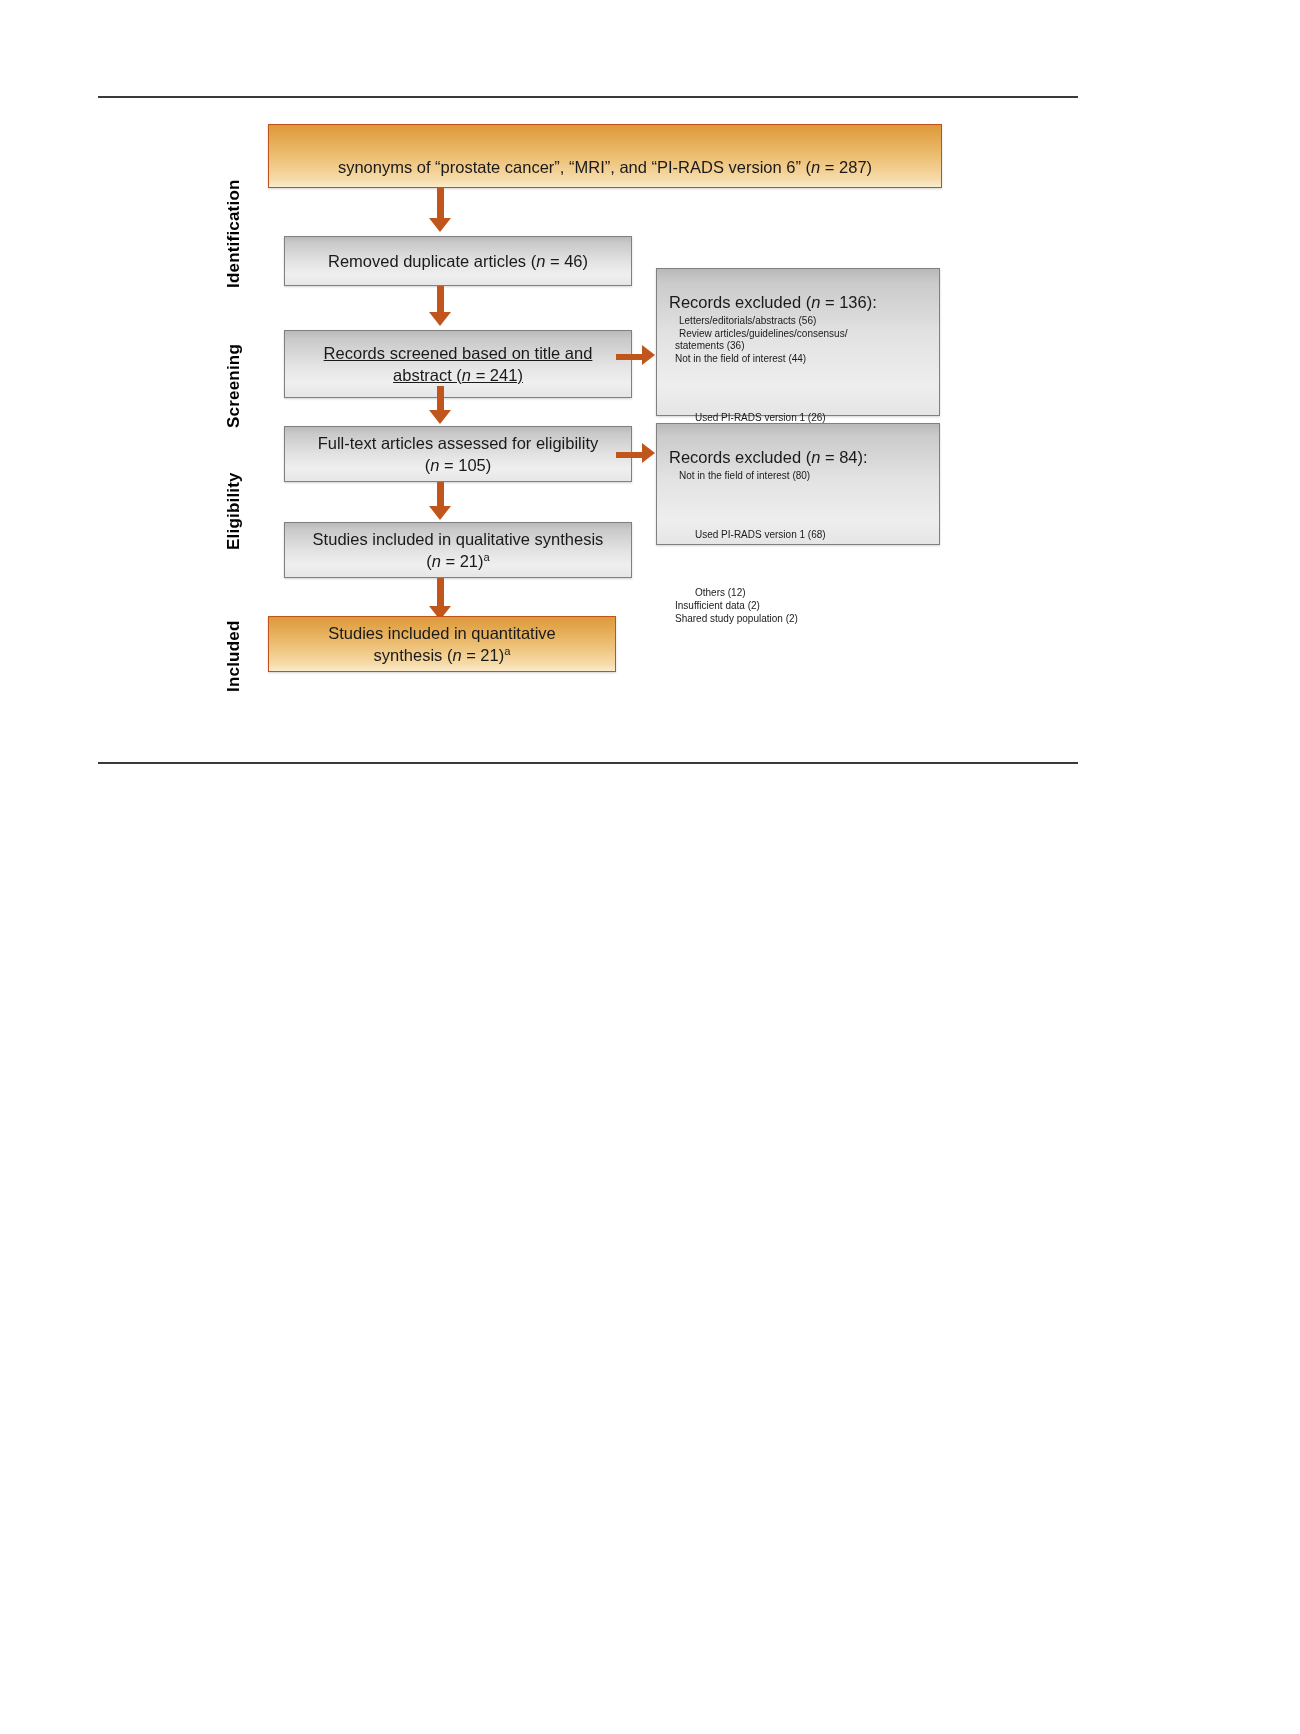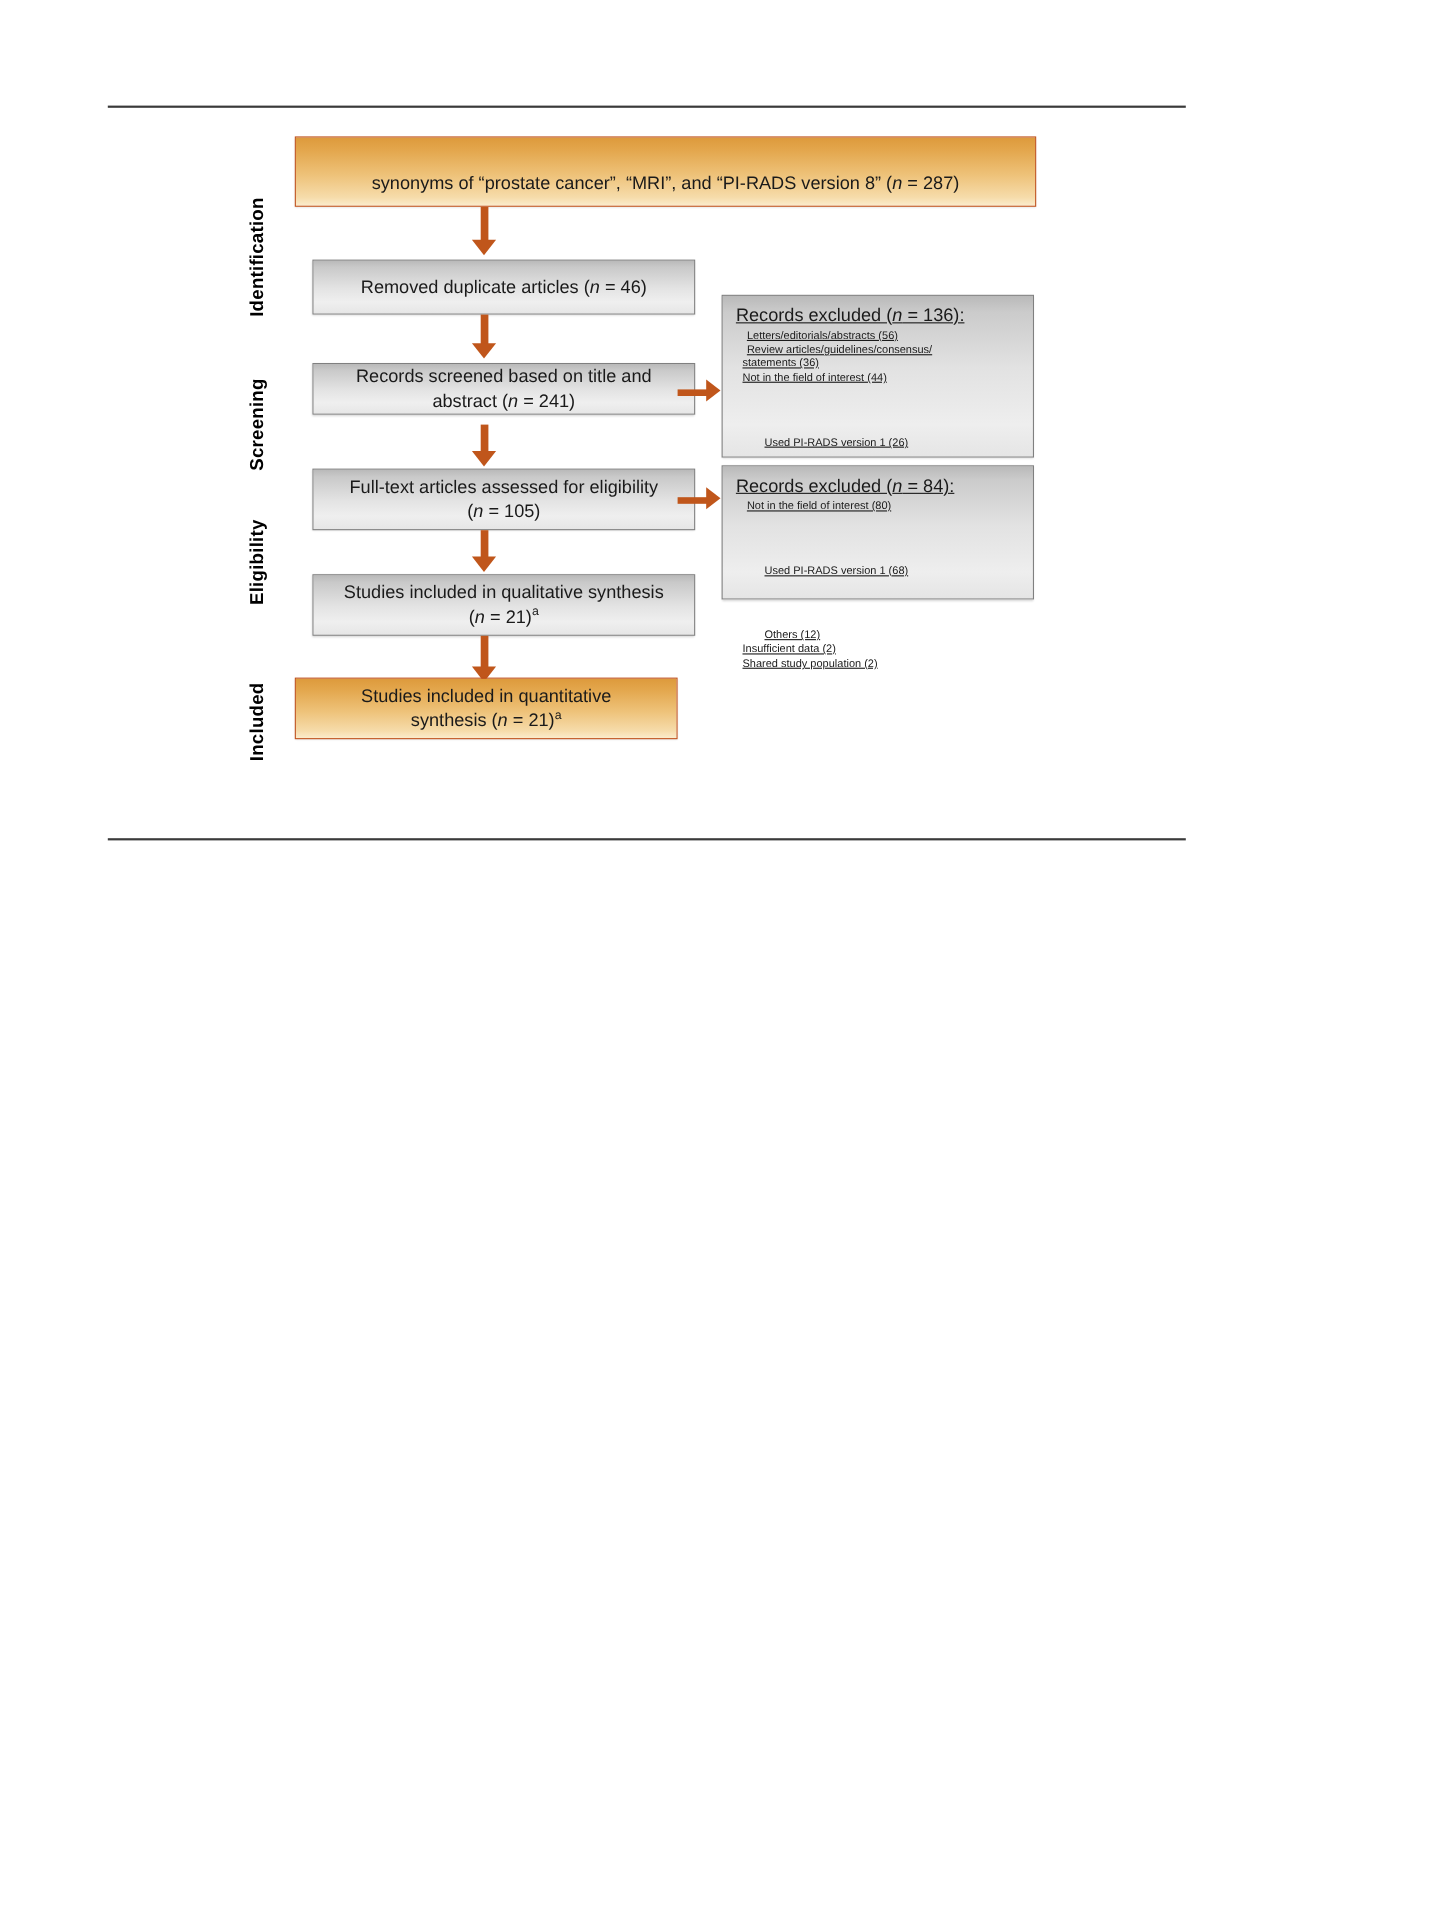--- a/index.html
+++ b/index.html
@@ -73,22 +73,21 @@
 
   .box-text { display: block; }
 
   
   .panel {
     position: absolute;
     box-sizing: border-box;
     border: 1.5px solid #808080;
     background: linear-gradient(to bottom, #b9b9b9 0%, #cbcbcb 10%, #e2e2e2 45%, #eeeeee 80%, #e5e5e5 100%);
     box-shadow: 0 1px 2px rgba(0,0,0,0.18);
-    padding: 9px 10px 6px 12px;
-    text-decoration: underline;
+    padding: 24px 10px 6px 12px;
   }
   .panel-title {
     font-size: 16.5px;
     line-height: 1.2;
     margin-bottom: 2px;
     color: #1a1a1a;
   }
   .panel-item {
     font-size: 10px;
     line-height: 1.28;
@@ -143,37 +142,37 @@
 
   <div class="stage-label" style="left:244px; top:408px;">Screening</div>
 
   <div class="stage-label" style="left:244px; top:530px;">Eligibility</div>
 
   <div class="stage-label" style="left:244px; top:672px;">Included</div>
 
   <div class="box box-orange" style="left:268px; top:124px; width:674px; height:64px;">
     <span class="box-text">
       <br>
-      <span>synonyms of “prostate cancer”, “MRI”, and “PI-RADS version 8” (</span><span class="ital">n</span><span> = 287)</span>
+      <span>synonyms of “prostate cancer”, “MRI”, and “PI-RADS version 6” (</span><span class="ital">n</span><span> = 287)</span>
     </span>
   </div>
 
   <div class="arrow-v" style="left:437px; top:188px; height:32px;"></div>
   <div class="arrow-v-head" style="left:429px; top:218px;"></div>
 
   <div class="box box-grey" style="left:268px; top:236px; width:348px; height:50px;">
     <span class="box-text">
       <span>Removed duplicate articles (</span><span class="ital">n</span><span> = 46)</span>
     </span>
   </div>
 
   <div class="arrow-v" style="left:437px; top:286px; height:28px;"></div>
   <div class="arrow-v-head" style="left:429px; top:312px;"></div>
 
-  <div class="box box-grey" style="left:268px; top:330px; width:348px; height:47px;">
+  <div class="box box-grey" style="left:268px; top:330px; width:348px; height:68px;text-decoration:underline;">
     <span class="box-text">
       <span>Records screened based on title and</span><br>
       <span>abstract (</span><span class="ital">n</span><span> = 241)</span>
     </span>
   </div>
 
   <div class="arrow-h" style="left:616px; top:354px; width:28px;"></div>
   <div class="arrow-h-head" style="left:642px; top:345px;"></div>
 
   <div class="panel" style="left:656px; top:268px; width:284px; height:148px;">

